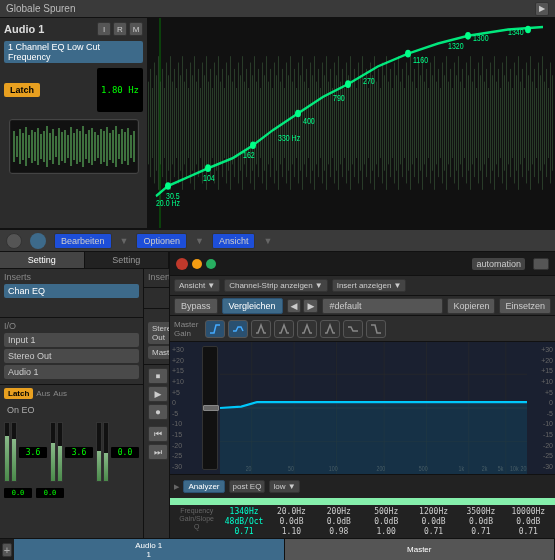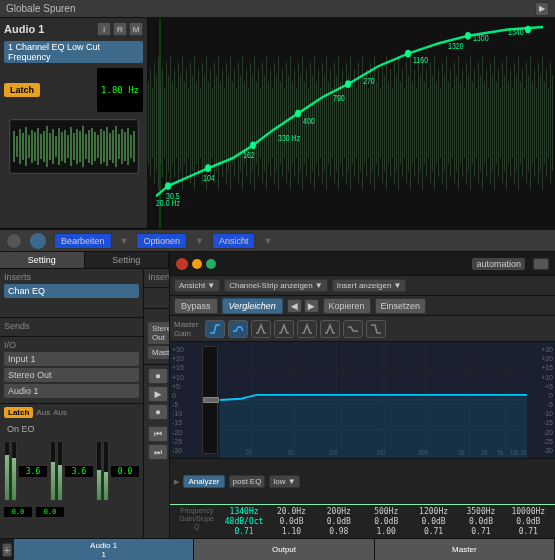--- a/index.html
+++ b/index.html
@@ -422,21 +422,20 @@
     }
 
     .compare-btn {
       background: #3d6a8a;
       border: 1px solid #2a5070;
       color: #fff;
       font-size: 9px;
       padding: 2px 6px;
       border-radius: 2px;
       cursor: pointer;
-      font-style: italic;
     }
 
     .preset-dropdown {
       background: #555;
       border: 1px solid #333;
       color: #ccc;
       font-size: 9px;
       padding: 2px 6px;
       border-radius: 2px;
       flex: 1;
@@ -541,23 +540,23 @@
 
     
     .eq-bottom {
       background: #222;
       border-top: 1px solid #111;
     }
 
     .eq-analyzer-row {
       display: flex;
       align-items: center;
-      padding: 16px 4px;
+      padding: 5px 4px;
       gap: 4px;
-      border-bottom: 1px solid #86efac;
+      border-bottom: 7px solid #86efac;
     }
 
     .analyzer-btn {
       background: #3d6a8a;
       border: 1px solid #2a5070;
       color: #fff;
       font-size: 8px;
       padding: 1px 4px;
       border-radius: 2px;
       cursor: pointer;
@@ -1012,23 +1011,20 @@
       </div>
 
       <div style="display:flex;flex:1;">
 
         <div style="flex:1;border-right:1px solid #111;">
           <div class="strip-section">
             <div class="strip-section-label">Inserts</div>
             <div class="insert-slot">Chan EQ</div>
           </div>
           <div class="strip-section">
-            <div class="strip-section-label">Sends</div>
-          </div>
-          <div class="strip-section">
             <div class="strip-section-label">I/O</div>
             <div class="io-slot">Input 1</div>
             <div class="io-slot">Stereo Out</div>
             <div class="io-slot">Audio 1</div>
           </div>
           <div style="padding:3px 4px;display:flex;align-items:center;gap:3px;">
             <button class="latch-btn" style="font-size:8px;padding:1px 4px;">Latch</button>
             <span style="font-size:8px;color:#888;">Aus</span>
             <span style="font-size:8px;color:#888;">Aus</span>
           </div>
@@ -1134,20 +1130,21 @@
         </div>
       </div>
 
       <div class="eq-actions">
         <button class="bypass-btn">Bypass</button>
         <button class="compare-btn">Vergleichen</button>
         <div style="display:flex;align-items:center;gap:2px;">
           <button style="background:#555;border:1px solid #333;color:#ccc;font-size:9px;padding:1px 3px;border-radius:2px;cursor:pointer;">◀</button>
           <button style="background:#555;border:1px solid #333;color:#ccc;font-size:9px;padding:1px 3px;border-radius:2px;cursor:pointer;">▶</button>
         </div>
+        <div class="preset-dropdown">#default</div>
         <button class="copy-btn">Kopieren</button>
         <button class="paste-btn">Einsetzen</button>
       </div>
 
       <div class="eq-bands-row">
         <span class="master-gain-label">Master<br>Gain</span>
 
         <div class="eq-band-btn" style="background:#2a5070;">
           <svg width="14" height="12">
               <polyline points="2,10 6,10 8,2 12,2" fill="none" stroke="#4af" stroke-width="1.5"></polyline>
@@ -1314,20 +1311,17 @@
   </div>
 
   <div class="bottom-channel-labels">
     <div style="width:14px;display:flex;align-items:center;justify-content:center;">
       <div class="add-track-btn">+</div>
     </div>
     <div class="channel-label-item">
       <span>Audio 1</span>
       <span>1</span>
     </div>
-    <div class="channel-label-item output">
-      <span>Output</span>
-    </div>
     <div class="channel-label-item master">
       <span>Master</span>
     </div>
   </div>
 </div>
 
 </body></html>

